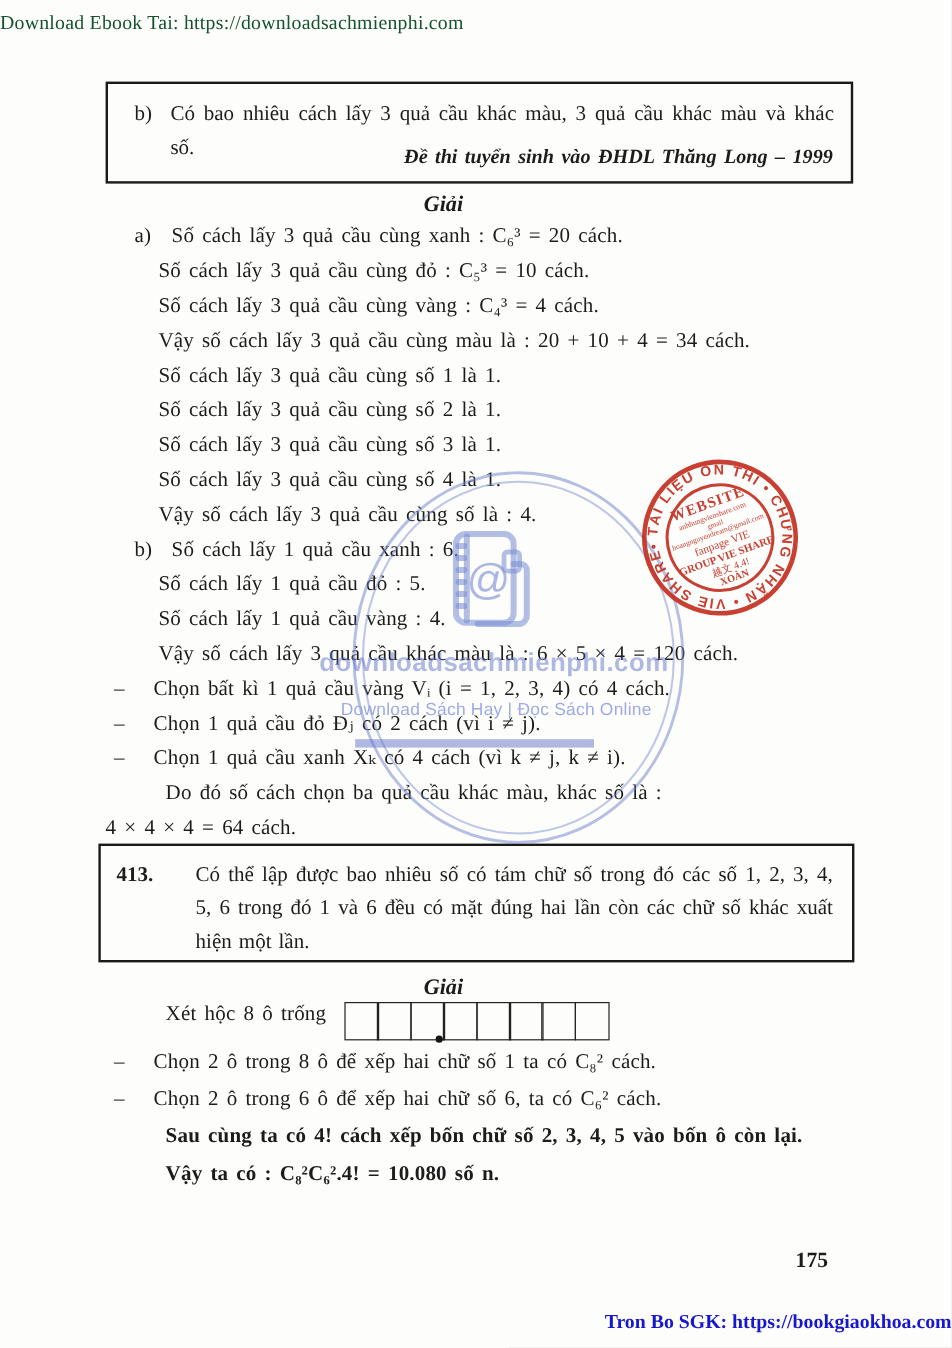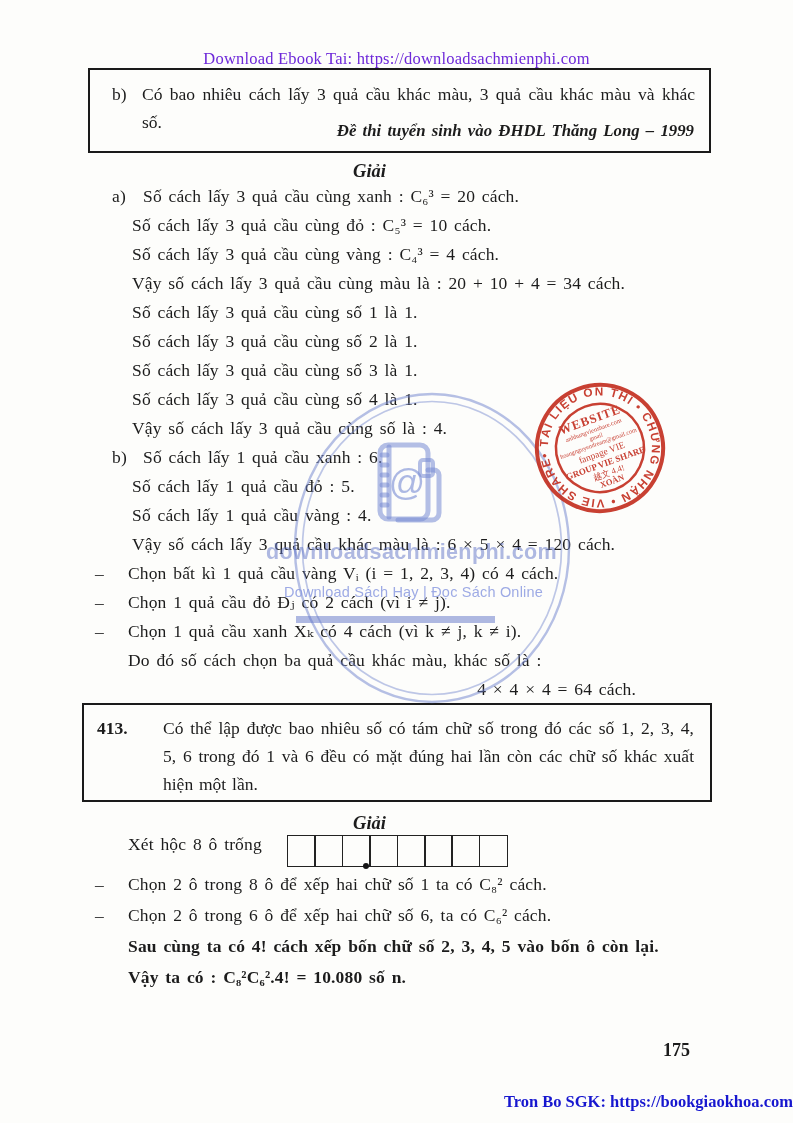--- a/index.html
+++ b/index.html
@@ -5,21 +5,21 @@
   html,body{margin:0;padding:0;background:#e8e8e8;}
   .page{
     position:relative; width:793px; height:1123px; margin:0 auto;
     background:#fdfdfb; overflow:hidden;
     font-family:"Liberation Serif","DejaVu Serif",serif;
     color:#1c1c1c;
   }
   
   .header-link{
     position:absolute; top:9px; left:0; width:100%;
-    text-align:center; font-size:16.5px; color:#6d28d9; letter-spacing:.2px;margin-top:40px;
+    font-size:16.5px; color:#14532d; letter-spacing:.2px;
   }
   .footer-link{
     position:absolute; top:1092px; left:0; width:100%;
     text-align:right; font-size:16.5px; font-weight:600; color:#1717cf;
   }
   
   .pbox{
     position:absolute; border:2px solid #1a1a1a; background:transparent;
     font-size:17.5px; line-height:28px; word-spacing:1.5px;
   }
@@ -49,22 +49,22 @@
   .s2 .tline{ height:31px; }
   .s2 .tline:nth-child(1){ height:27px; }
   .s2 .tline.gridrow{ height:40px; }
   .tline .pre{ position:absolute; white-space:nowrap; }
   .tline .txt{ position:absolute; white-space:nowrap; }
   .tline.label .pre{ left:24px; }
   .tline.label .txt{ left:55px; }
   .tline.plain .txt{ left:44px; }
   .tline.dash .pre{ left:7px; }
   .tline.dash .txt{ left:40px; }
-  .tline.dash2 .txt{ left:40px; }
-  .tline.center .txt{ position:static; display:block; text-align:right; padding-right:75px; }
+  .tline.dash2 .txt{ left:50px; }
+  .tline.center .txt{ position:static; display:block; text-align:left; padding-right:75px; }
   .tline.bold .txt{ font-weight:700;text-align:right; }
   
   .boxgrid{ position:absolute; left:199px; top:1px; display:flex; }
   .cell{ width:27px; height:30px; border:1.6px solid #222; margin-left:-1.6px; background:transparent; }
   .cell:first-child{ margin-left:0; }
   .boxgrid .dot{ position:absolute; left:76px; bottom:-2px; width:6px; height:6px;
                  background:#151515; border-radius:50%; }
   
   .pageno{ position:absolute; left:663px; top:1040px; font-size:18px; font-weight:700; }
   

